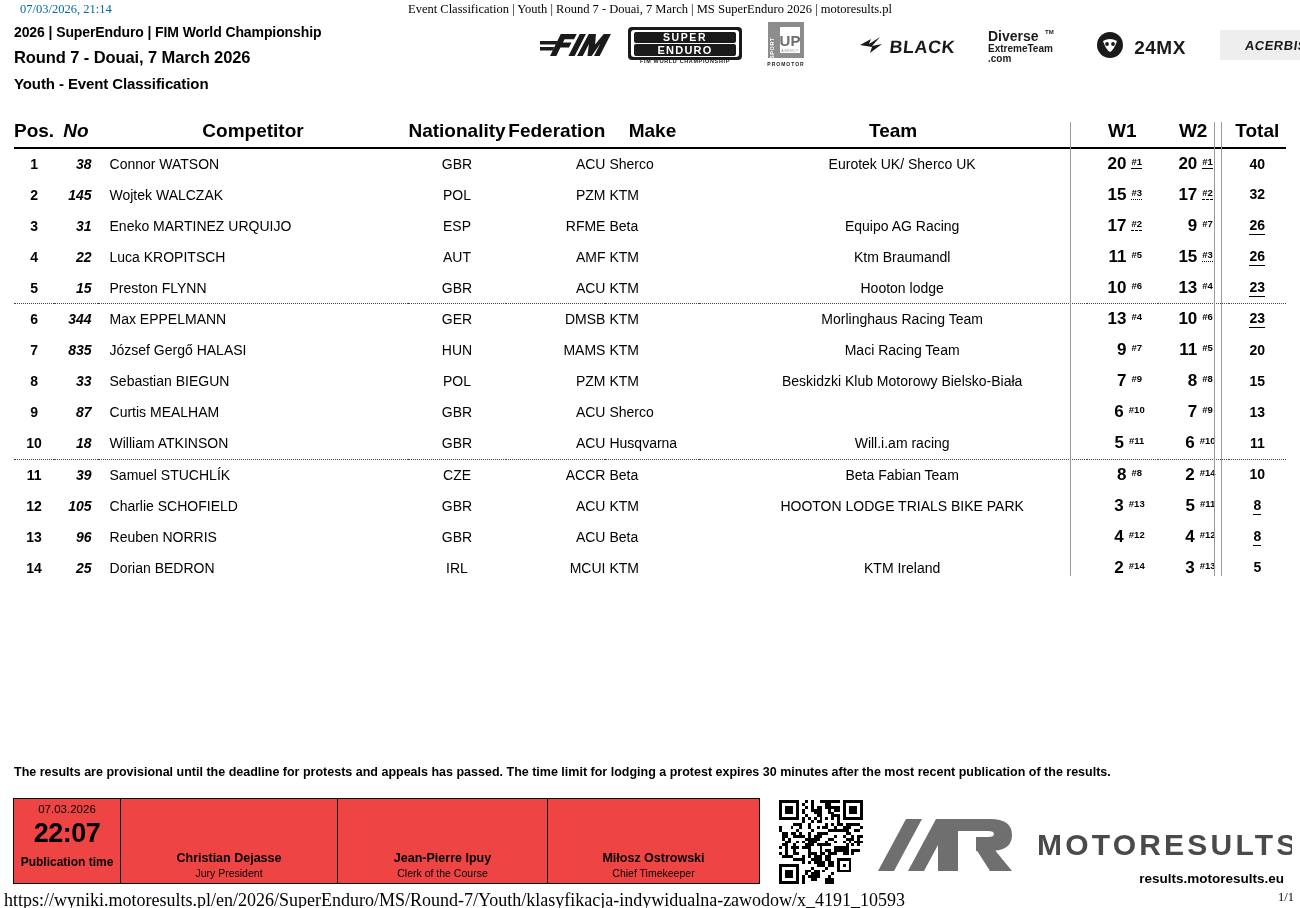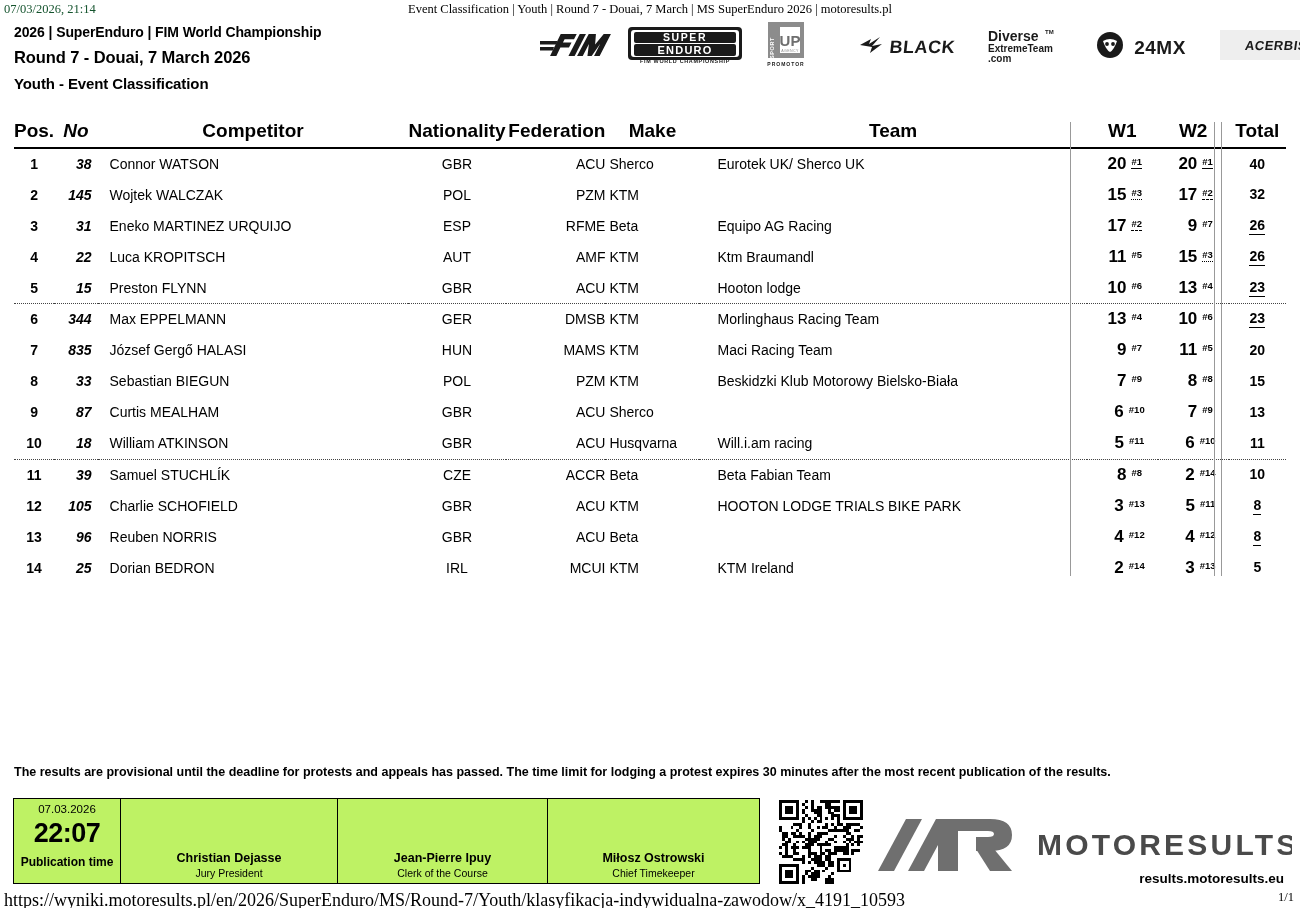--- a/index.html
+++ b/index.html
@@ -9,22 +9,22 @@
     background:#ffffff;
     font-family:"Liberation Sans", sans-serif;
     color:#000;
     position:relative;
     overflow:hidden;
   }
 
   
   .print-bar { position:absolute; top:0; left:0; width:1300px; height:20px; }
   .print-bar .pb-left {
-    position:absolute; left:4px; top:2px;
-    font-family:"Liberation Serif", serif; font-size:12.5px; color:#14532d;
+    position:absolute; left:20px; top:2px;
+    font-family:"Liberation Serif", serif; font-size:12.5px; color:#0369a1;
   }
   .print-bar .pb-center {
     position:absolute; left:0; top:2px; width:1300px; text-align:center;
     font-family:"Liberation Serif", serif; font-size:12.5px; color:#000;
   }
 
   
   .titles { position:absolute; left:14px; top:24px; }
   .titles .t-line { font-weight:bold; color:#000; margin-bottom:8px; }
   .t1 { font-size:14px; letter-spacing:-0.1px; }
@@ -56,21 +56,21 @@
     border-bottom:2px solid #000; vertical-align:bottom;
   }
   table.results td { padding:0; height:31px; vertical-align:middle; font-size:14px; }
 
   .c-pos   { width:40px;  text-align:center; }
   .c-no    { width:44px;  text-align:right; padding-right:6px !important;font-style:italic; }
   .c-name  { width:320px; text-align:left; padding-left:12px !important; }
   .c-nat   { width:90px;  text-align:center; }
   .c-fed   { width:100px; text-align:right; }
   .c-make  { width:95px;  text-align:left; padding-left:4px !important; }
-  .c-team  { width:400px; text-align:left; padding-left:18px !important; }
+  .c-team  { width:400px; text-align:center; padding-left:18px !important; }
   .c-w     { width:72px;  text-align:center; }
   .c-total { width:58px;  text-align:center; }
 
   th.c-pos, th.c-no { text-align:center; padding-left:0 !important; padding-right:0 !important; }
   th.c-name { text-align:center; padding-left:0 !important; }
   th.c-make { text-align:center; padding-left:0 !important; }
   th.c-team { text-align:center; padding-left:0 !important; }
 
   td.c-pos  { font-weight:bold; font-size:16px; }
   td.c-no   { font-weight:bold; font-size:14px; }
@@ -104,21 +104,21 @@
 
   
   .note {
     position:absolute; left:14px; top:765px; width:1270px;
     font-size:12.5px; font-weight:bold; color:#000;
   }
 
   
   .sigs { position:absolute; left:13px; top:798px; height:86px; display:flex; }
   .sigbox {
-    border:1px solid #000; height:86px; position:relative; background:#bef264;
+    border:1px solid #000; height:86px; position:relative; background:#ef4444;
     display:flex; flex-direction:column; align-items:center; justify-content:flex-end;
     padding-bottom:4px;
   }
   .sigbox + .sigbox { border-left:none; }
   .sig-time { width:108px; justify-content:flex-start; padding-top:4px; }
   .sig-date { font-size:11.5px; }
   .sig-clock { font-size:27px; font-weight:bold; letter-spacing:-0.5px; margin:3px 0 6px; }
   .sig-pub { font-size:12px; font-weight:bold; }
   .sig-person { width:217px; }
   .sig-person2 { width:210px; }

